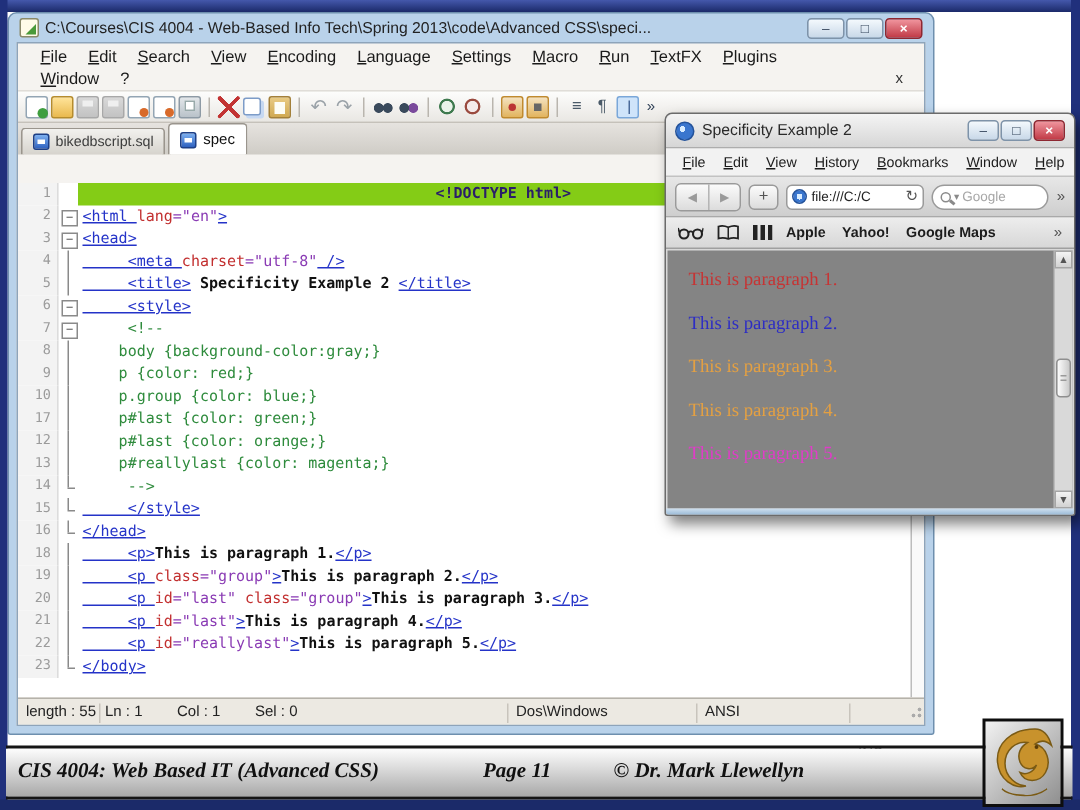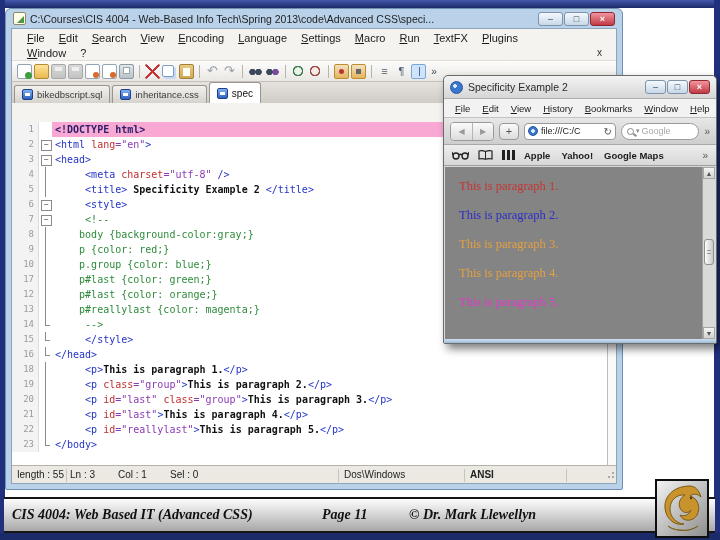--- a/index.html
+++ b/index.html
@@ -110,34 +110,34 @@
   .ln { width:27px; flex:none; text-align:right; padding-right:4px; color:#9b9b9b;
         background:#f3f3f3; border-right:1px solid #dcdcdc; font-size:9px; }
   .fold { width:13px; flex:none; position:relative; }
   .f-mid::before { content:""; position:absolute; left:6px; top:0; bottom:0; width:1px; background:#8a8a8a; }
   .f-end::before { content:""; position:absolute; left:6px; top:0; height:8px; width:1px; background:#8a8a8a; }
   .f-end::after { content:""; position:absolute; left:6px; top:8px; width:5px; height:1px; background:#8a8a8a; }
   .f-open::before { content:"\2212"; position:absolute; left:2px; top:3px; width:9px; height:9px;
         border:1px solid #8a8a8a; background:#fff; color:#555; font-size:8px; line-height:7px;
         text-align:center; }
   .codetext { flex:1; padding-left:3px; }
-  .cur .codetext { background:#f9a8d4; }
+  .cur .codetext { background:#84cc16;text-align:center; }
   .tk-doctype { color:#2a1e69; font-weight:bold; }
-  .tk-tag { color:#2433c8; }
+  .tk-tag { color:#2433c8;text-decoration:underline; }
   .tk-attr { color:#c22f2f; }
   .tk-val { color:#8a3bb4; }
   .tk-css, .tk-comment { color:#2e8b3c; }
   .tk-text { color:#111; font-weight:bold; }
 
   .np-status { position:absolute; left:0; right:0; bottom:0; height:18px; background:#ece9e2;
                border-top:1px solid #b5b2aa; font-size:10px; color:#222; }
   .np-status span { position:absolute; top:3px; white-space:nowrap;text-align:right; }
   .st-length { left:4px; width:48px; overflow:hidden; }
   .st-ln { left:58px; } .st-col { left:106px; } .st-sel { left:158px; }
-  .st-eol { left:332px; } .st-enc { left:458px;font-weight:bold; } .st-ins { left:560px;margin-top:28px; }
+  .st-eol { left:332px; } .st-enc { left:458px; } .st-ins { left:560px;margin-top:28px; }
   .st-sep { position:absolute; top:2px; width:1px; height:13px; background:#c8c4bc; }
   .grip { position:absolute; right:1px; bottom:1px; width:10px; height:10px;
           background:radial-gradient(circle at 8px 8px,#aaa 1px,transparent 1.5px),
                      radial-gradient(circle at 8px 4px,#aaa 1px,transparent 1.5px),
                      radial-gradient(circle at 4px 8px,#aaa 1px,transparent 1.5px); }
 
   
   .sf { position:absolute; left:443px; top:75px; width:274px; height:269px; z-index:8;
         background:#d8d8d8; border:1px solid #6b6b6b; border-radius:5px 5px 2px 2px;
         box-shadow:4px 5px 9px rgba(0,0,0,.5); }
@@ -255,24 +255,20 @@
         <span class="ti g ti-word-wrap">≡</span>
         <span class="ti g ti-show-symbols">¶</span>
         <span class="ti g ti-indent-guide"></span>
         <span class="ti g ti-overflow">»</span>
       </div>
     <div class="np-tabbar" id="np-tabbar">
         <div class="tab">
           <span class="tabicon"></span>
           <span class="tablabel">bikedbscript.sql</span>
         </div>
-        <div class="tab">
-          <span class="tabicon"></span>
-          <span class="tablabel">inheritance.css</span>
-        </div>
         <div class="tab active">
           <span class="tabicon"></span>
           <span class="tablabel">spec</span>
         </div>
       </div>
     <div class="editor" id="np-editor">
 
     <div class="crow cur"><span class="ln">1</span><span class="fold f-none"></span><span class="codetext"><span class="tk-doctype">&lt;!DOCTYPE html&gt;</span></span></div>
         <div class="crow"><span class="ln">2</span><span class="fold f-open"></span><span class="codetext"><span class="tk-tag">&lt;html </span><span class="tk-attr">lang</span><span class="tk-val">="en"</span><span class="tk-tag">&gt;</span></span></div>
         <div class="crow"><span class="ln">3</span><span class="fold f-open"></span><span class="codetext"><span class="tk-tag">&lt;head&gt;</span></span></div>
@@ -292,21 +288,21 @@
         <div class="crow"><span class="ln">18</span><span class="fold f-mid"></span><span class="codetext"><span class="tk-tag">     &lt;p&gt;</span><span class="tk-text">This is paragraph 1.</span><span class="tk-tag">&lt;/p&gt;</span></span></div>
         <div class="crow"><span class="ln">19</span><span class="fold f-mid"></span><span class="codetext"><span class="tk-tag">     &lt;p </span><span class="tk-attr">class</span><span class="tk-val">="group"</span><span class="tk-tag">&gt;</span><span class="tk-text">This is paragraph 2.</span><span class="tk-tag">&lt;/p&gt;</span></span></div>
         <div class="crow"><span class="ln">20</span><span class="fold f-mid"></span><span class="codetext"><span class="tk-tag">     &lt;p </span><span class="tk-attr">id</span><span class="tk-val">="last"</span><span class="tk-attr"> class</span><span class="tk-val">="group"</span><span class="tk-tag">&gt;</span><span class="tk-text">This is paragraph 3.</span><span class="tk-tag">&lt;/p&gt;</span></span></div>
         <div class="crow"><span class="ln">21</span><span class="fold f-mid"></span><span class="codetext"><span class="tk-tag">     &lt;p </span><span class="tk-attr">id</span><span class="tk-val">="last"</span><span class="tk-tag">&gt;</span><span class="tk-text">This is paragraph 4.</span><span class="tk-tag">&lt;/p&gt;</span></span></div>
         <div class="crow"><span class="ln">22</span><span class="fold f-mid"></span><span class="codetext"><span class="tk-tag">     &lt;p </span><span class="tk-attr">id</span><span class="tk-val">="reallylast"</span><span class="tk-tag">&gt;</span><span class="tk-text">This is paragraph 5.</span><span class="tk-tag">&lt;/p&gt;</span></span></div>
         <div class="crow"><span class="ln">23</span><span class="fold f-end"></span><span class="codetext"><span class="tk-tag">&lt;/body&gt;</span></span></div>
         <div class="vscroll"></div>
       </div>
     <div class="np-status">
       <span class="st-length">length : 55</span>
-      <span class="st-ln">Ln : 3</span>
+      <span class="st-ln">Ln : 1</span>
       <span class="st-col">Col : 1</span>
       <span class="st-sel">Sel : 0</span>
       <span class="st-eol">Dos\Windows</span>
       <span class="st-enc">ANSI</span>
       <span class="st-ins">INS</span>
       <span class="st-sep" style="left:54px"></span>
       <span class="st-sep" style="left:326px"></span>
       <span class="st-sep" style="left:452px"></span>
       <span class="st-sep" style="left:554px"></span>
       <span class="grip"></span>

